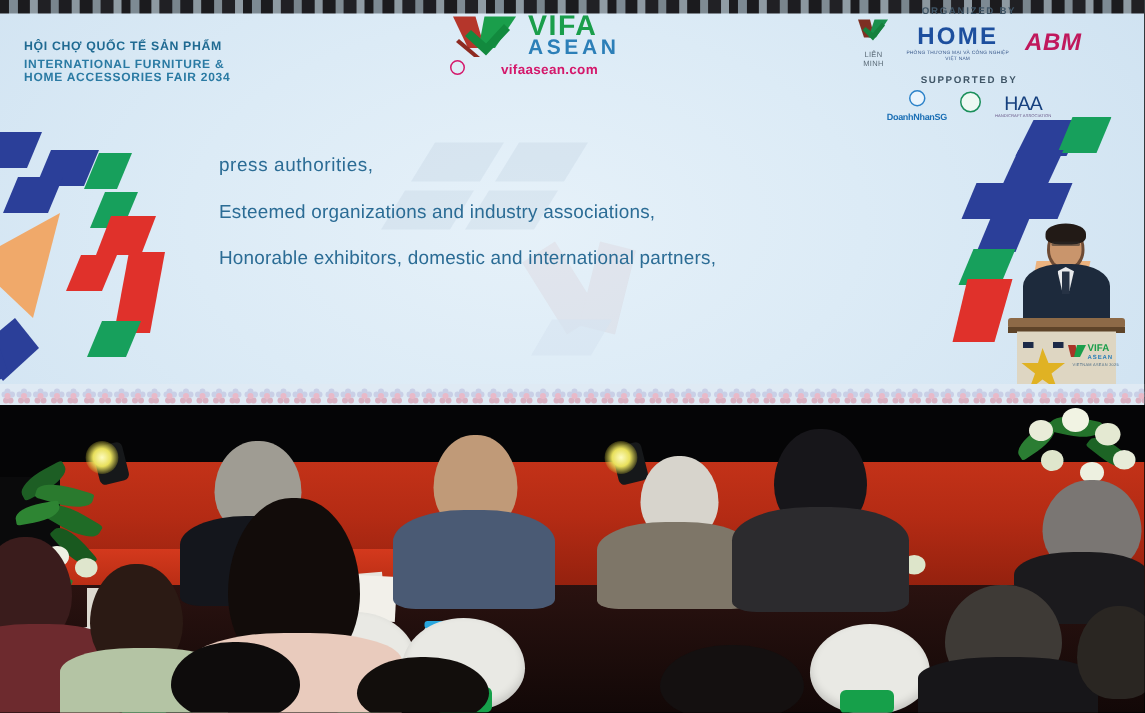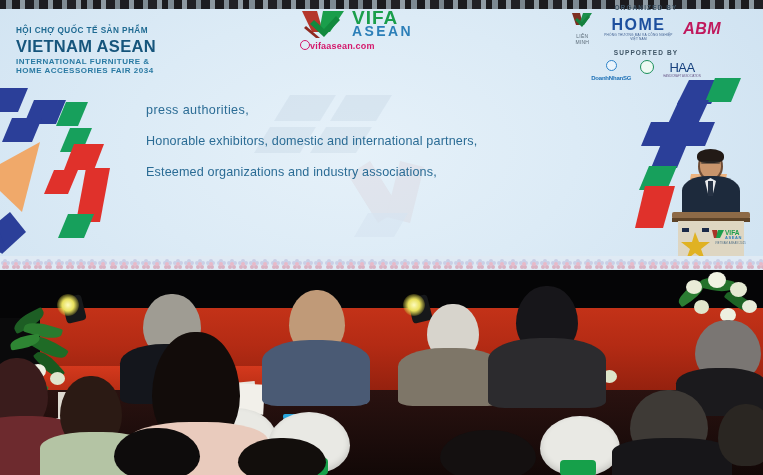--- a/index.html
+++ b/index.html
@@ -53,21 +53,21 @@
     font-size:19px; font-weight:bold; color:#1a9e4b; letter-spacing:1px;
     line-height:1;
   }
   #vifa .wordA {
     position:absolute; left:52px; top:18px;
     font-size:14px; font-weight:bold; color:#2c7fb8; letter-spacing:2.4px;
     line-height:1;
   }
   #vifa .url {
     position:absolute; left:10px; top:35px;
-    font-size:9px; font-weight:bold; color:#d4186b; letter-spacing:.2px;
+    font-size:9px; font-weight:bold; color:#d4186b; letter-spacing:.2px;padding-left:24px;
   }
   #vifa .urlic {
     position:absolute; left:0px; top:34px; width:10px; height:10px;
     border:1.5px solid #d4186b; border-radius:50%;
   }
 
   
   #sponsors { position:absolute; right:42px; top:4px; width:150px; text-align:center; }
   .sp-cap {
     font-size:6.5px; font-weight:bold; color:#3f5566; letter-spacing:1.1px;
@@ -182,21 +182,20 @@
         <path d="M120 76 l30 48 l-22 14 l-30 -48 z"></path>
         <path d="M150 76 l-14 56 l24 6 l14 -56 z"></path>
       </g>
       <g fill="#7f92b5" opacity=".7">
         <path d="M118 128 h40 l-14 24 h-40 z"></path>
       </g>
     </svg>
 
     <div id="fairlogo">
       <div class="l1">HỘI CHỢ QUỐC TẾ SẢN PHẨM</div>
-      <div class="big">VIETNAM ASEAN</div>
       <div class="l3">INTERNATIONAL FURNITURE &amp;</div>
       <div class="l4">HOME ACCESSORIES FAIR 2034</div>
     </div>
 
     <div id="vifa">
       <svg class="mark" viewBox="0 0 46 32">
         <path d="M2 3 L17 3 L23 24 L12 24 Z" fill="#b5362b"></path>
         <path d="M23 3 L44 3 L30 24 L19 24 Z" fill="#1a9e4b"></path>
         <path d="M10 16 L24 29 L40 12 L36 8 L24 21 L14 12 Z" fill="#128a3e"></path>
         <path d="M6 18 L20 30 L16 30 L4 20 Z" fill="#8e2a21"></path>
@@ -268,22 +267,22 @@
       <path d="M48 22 L78 22 L66 48 L36 48 Z" fill="#2b3f99"></path>
       <path d="M20 44 L84 44 L74 68 L10 68 Z" fill="#2b3f99"></path>
       <path d="M30 66 L56 66 L46 90 L20 90 Z" fill="#2b3f99"></path>
       <path d="M18 88 L46 88 L36 112 L8 112 Z" fill="#17a05c"></path>
       <path d="M14 108 L44 108 L32 150 L4 150 Z" fill="#e0312b"></path>
       <path d="M60 96 L96 96 L86 140 L52 140 Z" fill="#f0a96a" opacity=".85"></path>
     </svg>
 
     <div id="slidetext">
       <p>press authorities,</p>
+      <p>Esteemed organizations and industry associations,</p>
       <p>Honorable exhibitors, domestic and international partners,</p>
-      <p>Esteemed organizations and industry associations,</p>
     </div>
 
     <div id="speakerwrap">
 
       <div class="person" style="left:22px;top:0px;width:25px;height:30px;background:#6d4b35;"></div>
       <div class="person" style="left:24px;top:4px;width:21px;height:24px;background:#c9956c;border-radius:46%;"></div>
 
       <div style="position:absolute;left:21px;top:-1px;width:27px;height:14px;background:#221a16;border-radius:50% 50% 36% 36%;"></div>
 
       <div style="position:absolute;left:25px;top:11px;width:19px;height:3px;background:#2a2a2a;opacity:.55;border-radius:1px;"></div>

